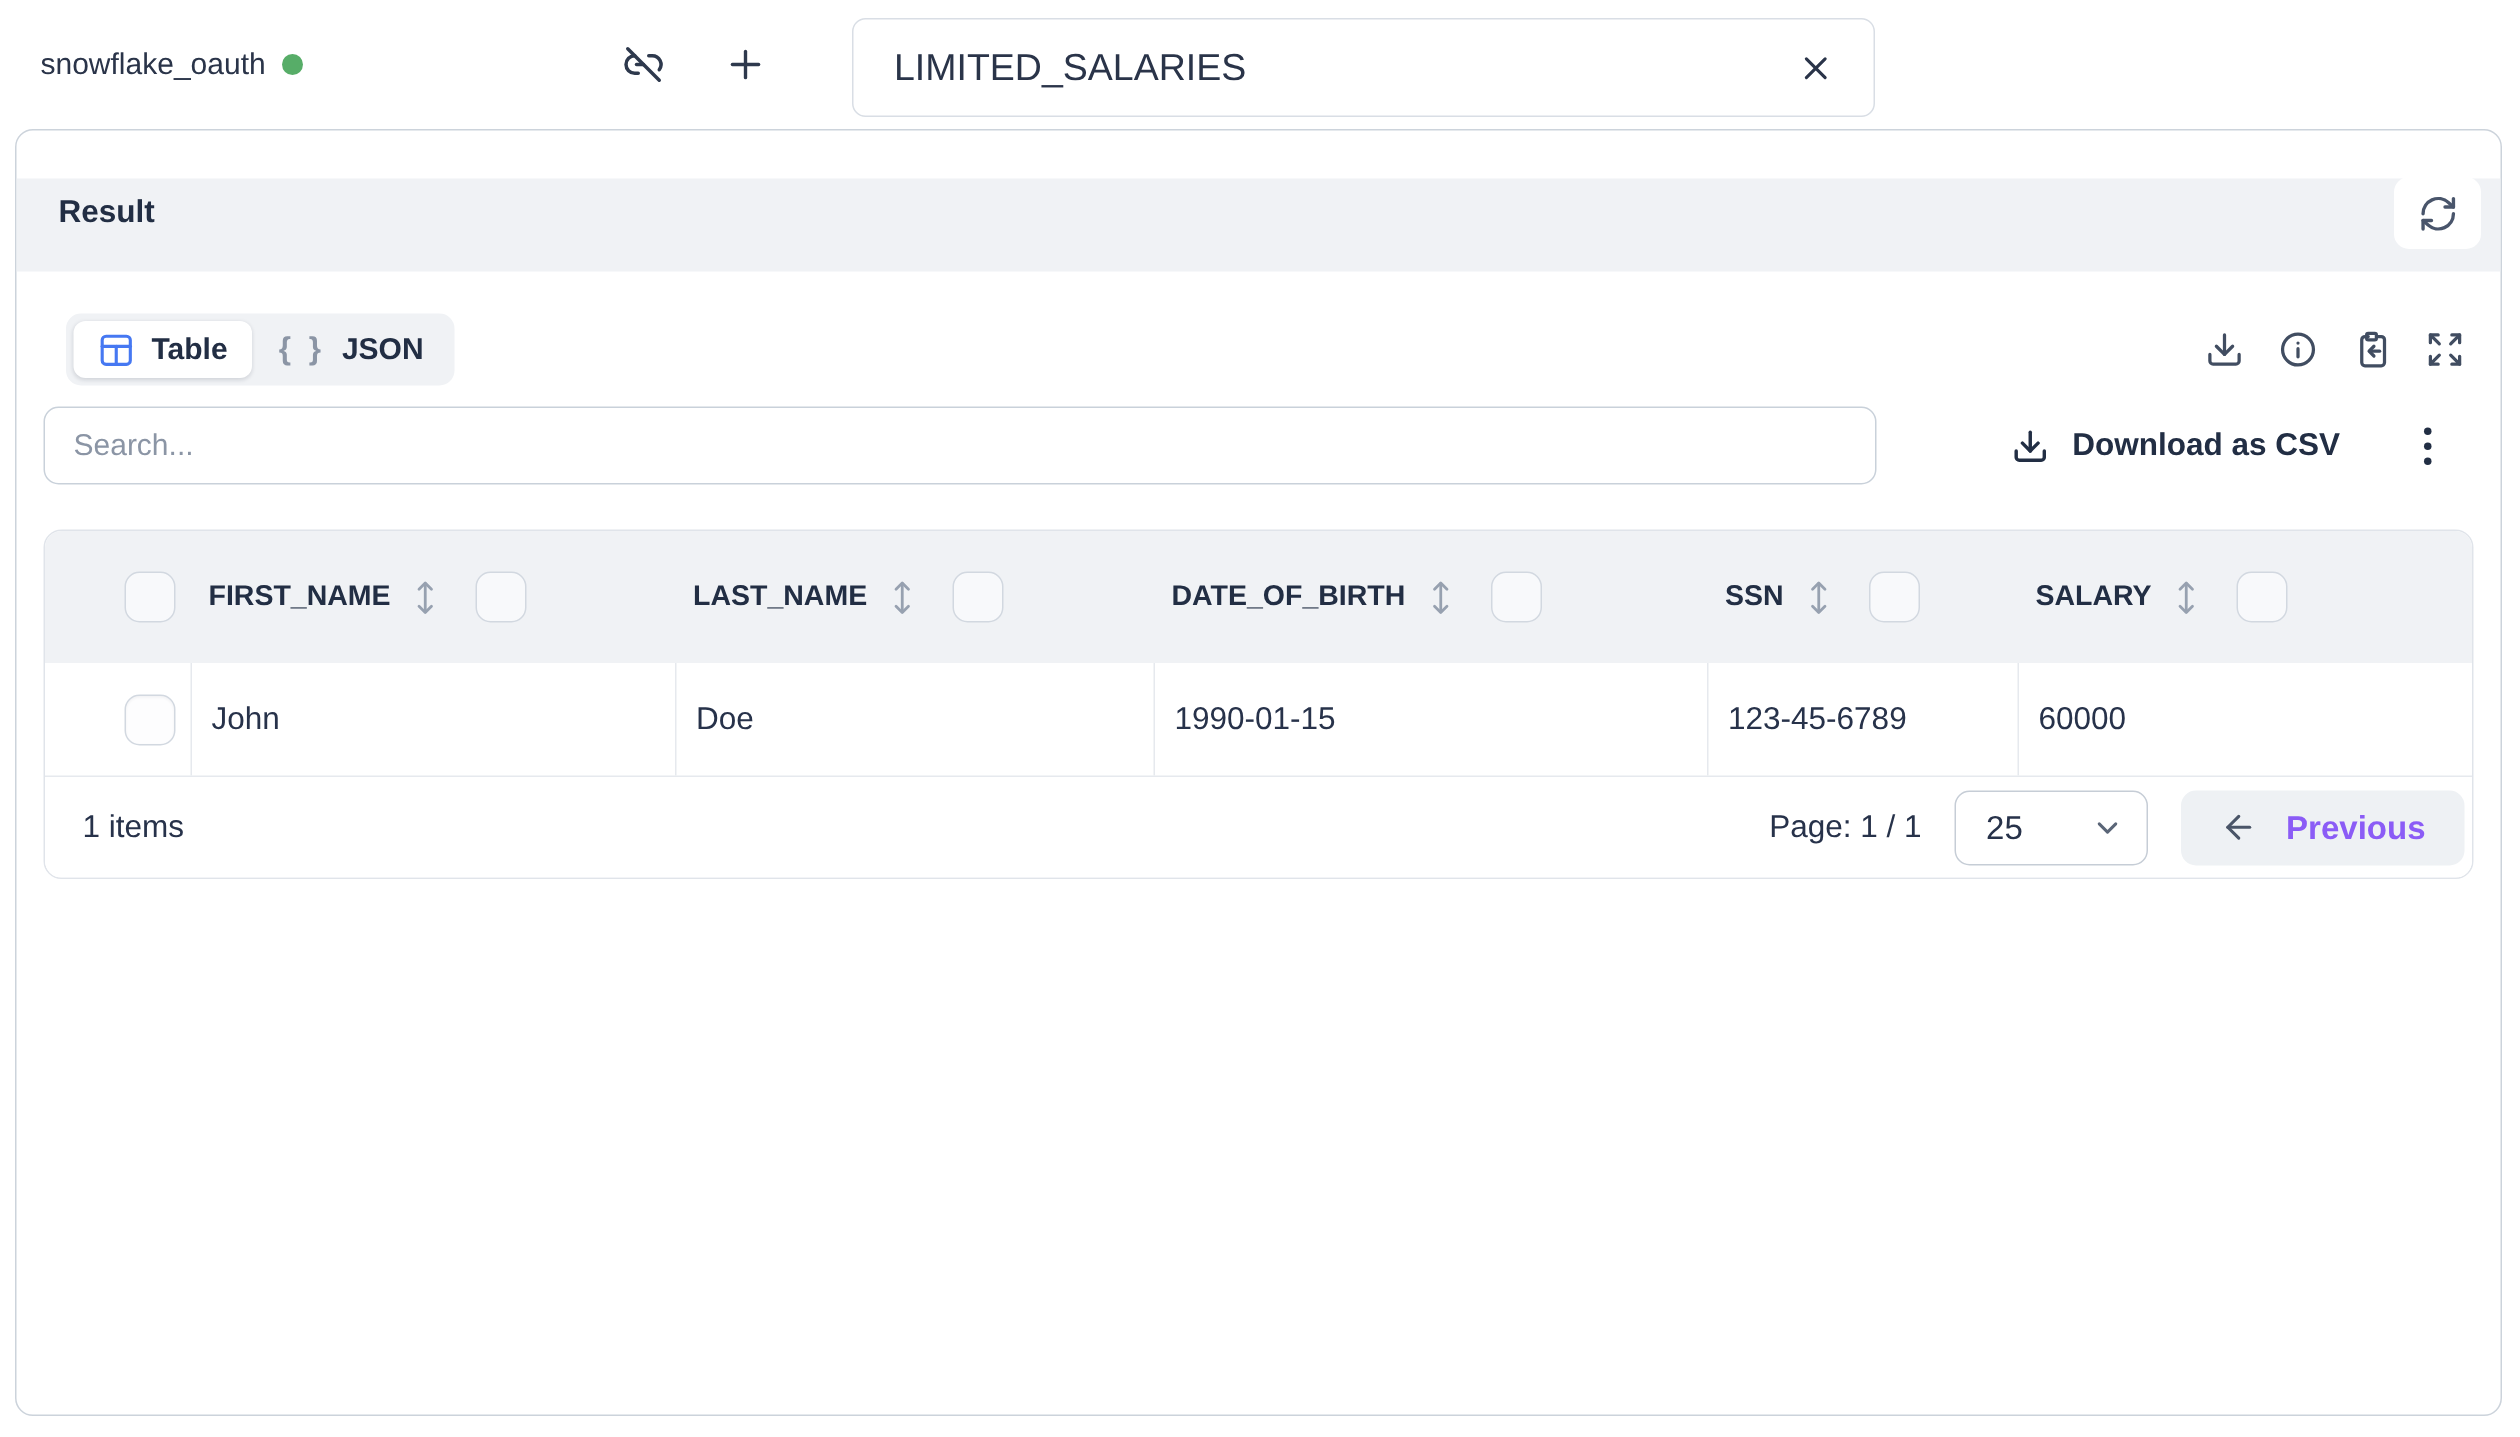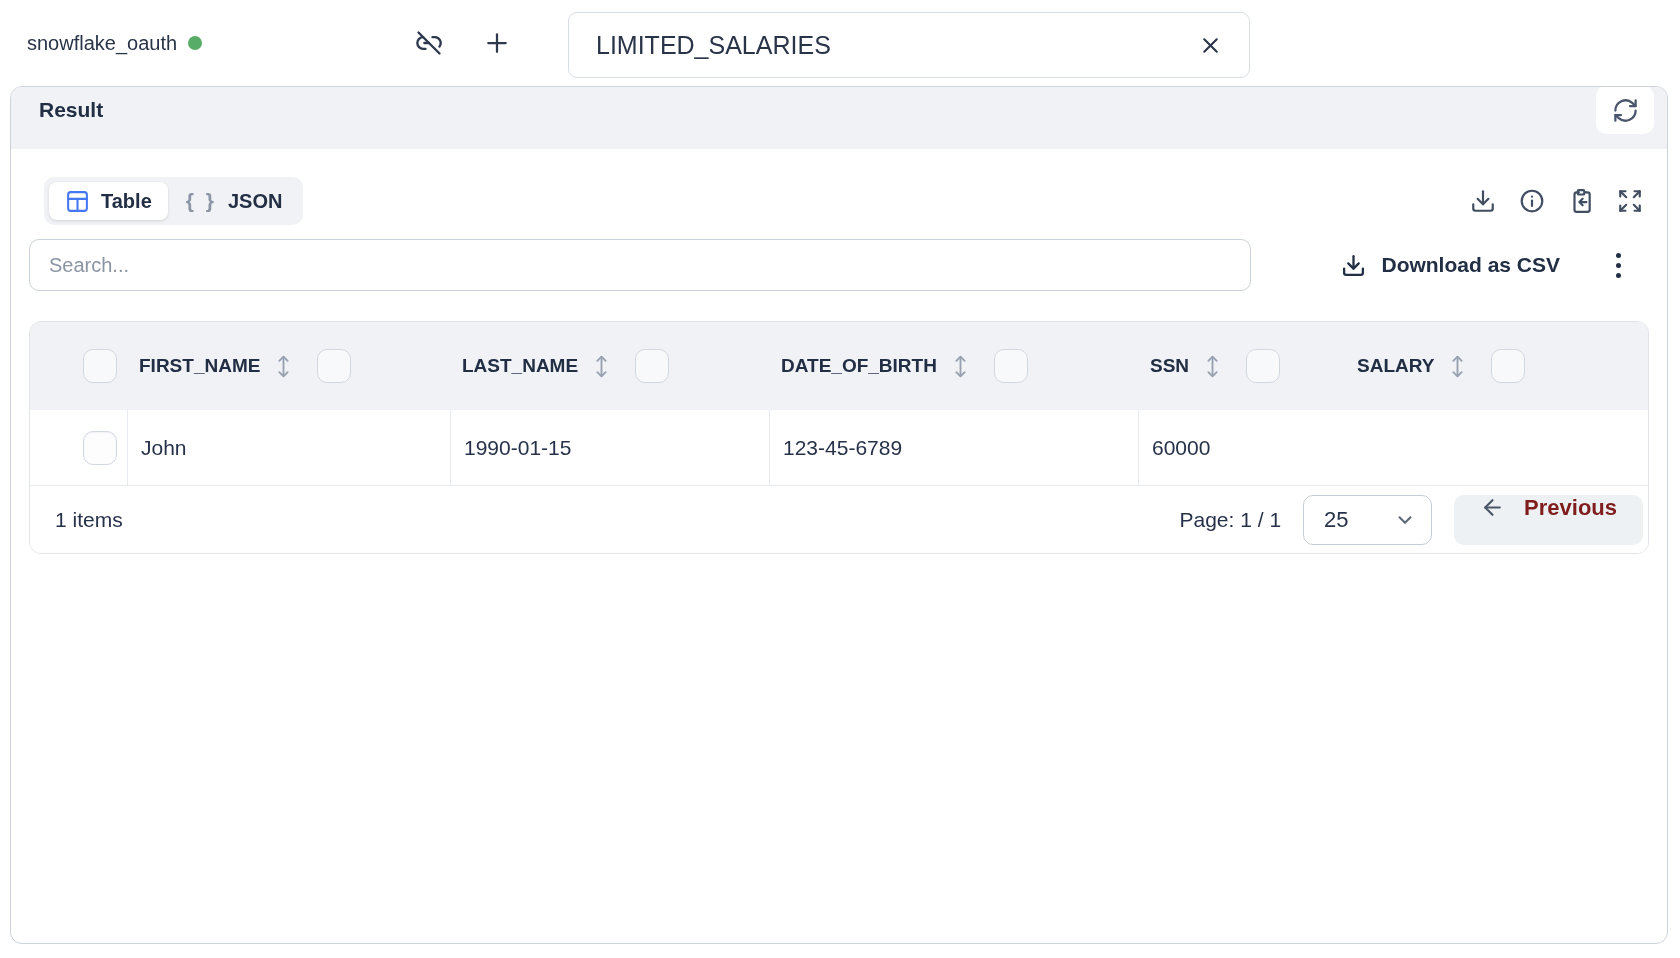--- a/index.html
+++ b/index.html
@@ -38,20 +38,21 @@
 
   
   .panel {
     position: absolute; left: 10px; top: 86px; width: 1658px; height: 858px;
     border: 1px solid #ccd3db; border-radius: 12px; background: #fff; overflow: hidden;
   }
   .panel-header {
     height: 62px; background: #f0f2f5;
     display: flex; align-items: center; justify-content: space-between;
     padding: 0 13px 16px 28px;
+    margin-top: 32px;
   }
   .panel-title { font-size: 21px; font-weight: 700; color: #222e44; }
   .refresh-btn {
     width: 58px; height: 48px; background: #fff; border: none; border-radius: 10px;
     display: flex; align-items: center; justify-content: center;
     color: #49556b; cursor: pointer;
   }
 
   .content { padding: 0 18px; }
 
@@ -122,22 +123,22 @@
   .items-count { font-size: 21px; color: #27324a; }
   .foot-right { display: flex; align-items: center; gap: 22px; }
   .page-label { font-size: 21px; color: #27324a; }
   .page-size {
     width: 129px; height: 50px; border: 1.5px solid #c6cdd6; border-radius: 10px; background: #fff;
     display: flex; align-items: center; justify-content: space-between;
     padding: 0 15px 0 20px; font-family: inherit; font-size: 22px; color: #27324a; cursor: pointer;
   }
   .prev-btn {
     height: 50px; padding: 0 26px; background: #eef1f4; border: none; border-radius: 10px;
-    display: flex; gap: 19px; cursor: pointer;
-    font-family: inherit; font-size: 22px; font-weight: 700; color: #7f1d1d;
+    display: flex; align-items: center; gap: 19px; cursor: pointer;
+    font-family: inherit; font-size: 22px; font-weight: 700; color: #8b5cf6;
   }
 </style>
 </head>
 <body>
 
 <div class="topbar">
   <div class="conn">
     <span>snowflake_oauth</span>
     <span class="status-dot"></span>
   </div>
@@ -342,20 +343,21 @@
           </button>
           <button class="cb hcb"></button>
         </div>
       </div>
 
       <div class="grid-row trow">
         <div class="tcell cbcol" style="justify-content:flex-end;padding-right:10px;">
           <button class="cb row-cb"></button>
         </div>
         <div class="tcell">John</div>
+        <div class="tcell">Doe</div>
         <div class="tcell">1990-01-15</div>
         <div class="tcell">123-45-6789</div>
         <div class="tcell">60000</div>
       </div>
 
       <div class="tfoot">
         <span class="items-count">1 items</span>
         <div class="foot-right">
           <span class="page-label">Page: 1 / 1</span>
           <button class="page-size">

